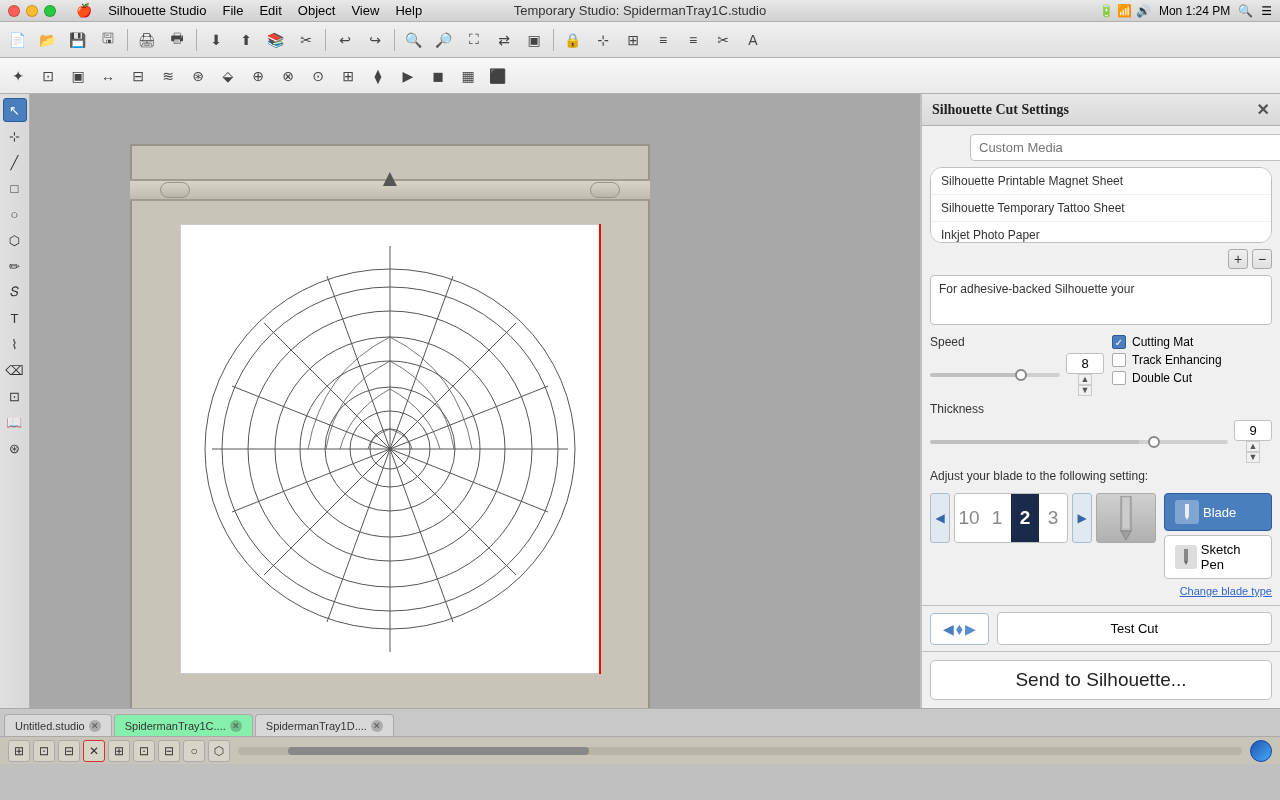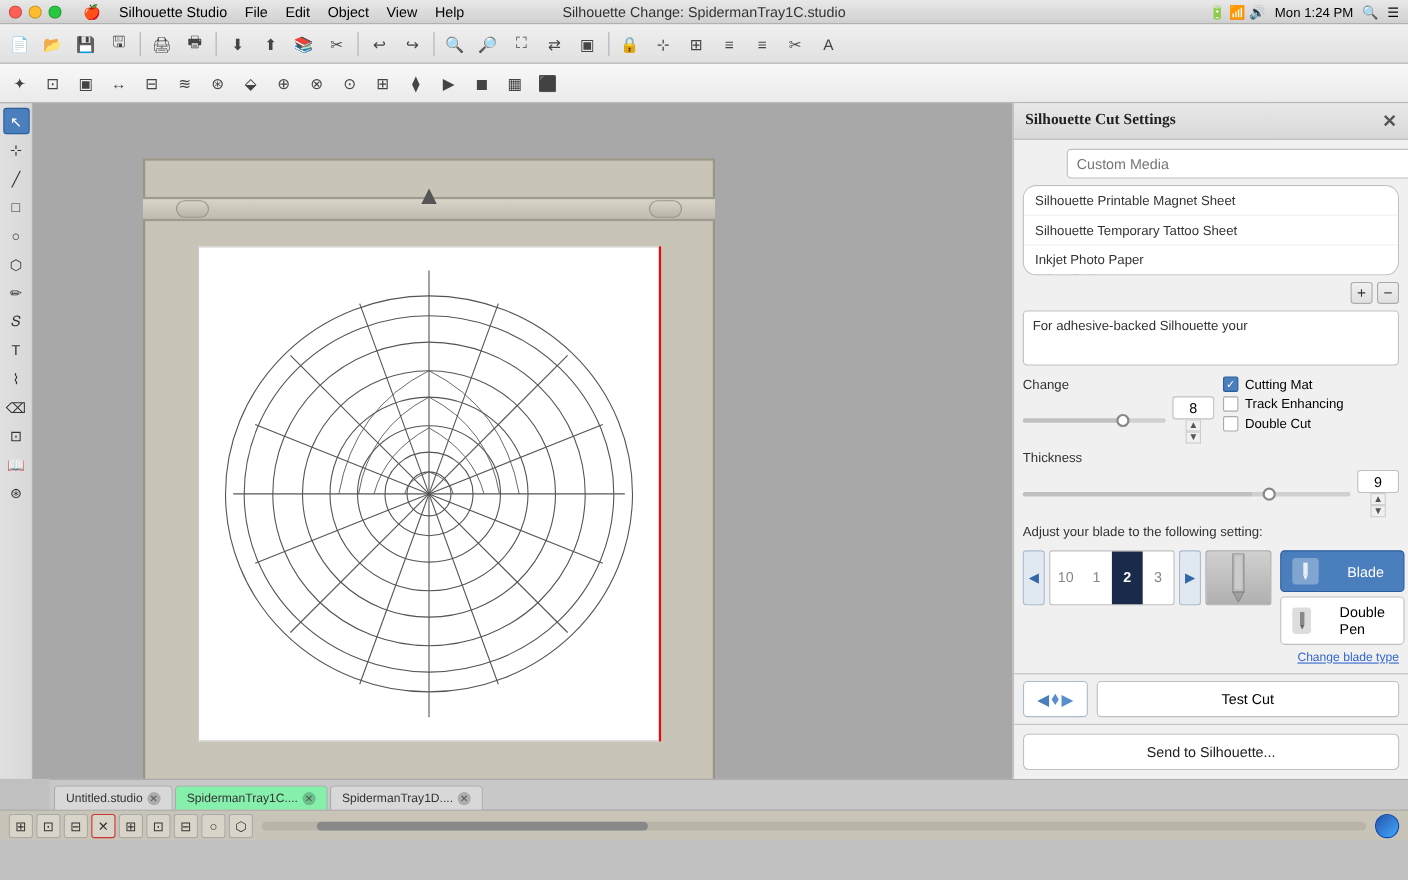--- a/index.html
+++ b/index.html
@@ -354,21 +354,21 @@
       gap: 0;
       background: white;
       border: 1px solid #c0c0c0;
       border-radius: 3px;
       overflow: hidden;
       height: 50px;
     }
     .blade-num {
       width: 28px;
       text-align: center;
-      font-size: 13px;
+      font-size: 19px;
       padding: 4px 0;
       color: #888;
       line-height: 42px;
     }
     .blade-num.active {
       background: #1a2a4a;
       color: white;
       font-weight: bold;
     }
     .blade-image {
@@ -378,21 +378,21 @@
       border-radius: 3px;
       display: flex; align-items: center; justify-content: center;
       font-size: 20px;
     }
 
     
     .tool-options { display: flex; flex-direction: column; gap: 4px; }
     .tool-option {
       display: flex;
       align-items: center;
-      gap: 26px;
+      gap: 4px;
       padding: 6px 10px;
       border: 1px solid #c0c0c0;
       border-radius: 4px;
       background: white;
       cursor: pointer;
       font-size: 13px;
     }
     .tool-option.selected { background: #4a7ebc; color: white; border-color: #2a5e9c; }
     .tool-icon-placeholder { width: 24px; height: 24px; background: #ddd; border-radius: 3px; display: flex; align-items: center; justify-content: center; font-size: 12px; }
     .tool-option.selected .tool-icon-placeholder { background: rgba(255,255,255,0.3); }
@@ -400,21 +400,21 @@
     .change-blade-link { text-align: right; font-size: 11px; color: #3366cc; cursor: pointer; text-decoration: underline; }
 
     
     .send-btn-row { padding: 8px; background: #f0f0f0; border-top: 1px solid #c0c0c0; }
     .send-btn {
       width: 100%;
       padding: 8px;
       background: white;
       border: 1px solid #c0c0c0;
       border-radius: 5px;
-      font-size: 13px;
+      font-size: 19px;
       cursor: pointer;
       text-align: center;
       color: #222;
     }
 
     
     .bottom-actions {
       padding: 6px 8px;
       background: #f0f0f0;
       border-top: 1px solid #c0c0c0;
@@ -448,21 +448,20 @@
 
     
     .tab-bar {
       height: 28px;
       background: #c8c8c8;
       border-top: 1px solid #aaa;
       display: flex;
       align-items: flex-end;
       padding: 0 4px;
       gap: 2px;
-      margin-left: 45px;
     }
     .tab {
       height: 22px;
       padding: 0 10px;
       background: #d8d8d8;
       border: 1px solid #aaa;
       border-bottom: none;
       border-radius: 4px 4px 0 0;
       display: flex;
       align-items: center;
@@ -548,21 +547,21 @@
     <div class="mac-menu-items">
       <span>🍎</span>
       <span>Silhouette Studio</span>
       <span>File</span>
       <span>Edit</span>
       <span>Object</span>
       <span>View</span>
       <span>Help</span>
     </div>
   </div>
-  <div class="title-center">Silhouette Change: SpidermanTray1C.studio</div>
+  <div class="title-center">Temporary Studio: SpidermanTray1C.studio</div>
   <div class="mac-titlebar-right">
     <span>🔋 📶 🔊</span>
     <span>Mon 1:24 PM</span>
     <span>🔍</span>
     <span>☰</span>
   </div>
 </div>
 
 <div class="toolbar">
   <div class="toolbar-btn">📄</div>
@@ -711,21 +710,21 @@
 
       <div class="plus-minus-row">
         <div class="pm-btn">+</div>
         <div class="pm-btn">−</div>
       </div>
 
       <div class="desc-box">For adhesive-backed Silhouette your</div>
 
       <div class="blend-section">
         <div class="settings-left">
-          <div class="settings-label">Change</div>
+          <div class="settings-label">Speed</div>
           <div class="slider-row">
             <div class="slider-track">
               <div class="slider-thumb"></div>
             </div>
             <div class="value-spinner">
               <input class="value-box" type="text" value="8" style="">
               <div class="spinner-arrows">
                 <div class="spinner-arrow">▲</div>
                 <div class="spinner-arrow">▼</div>
               </div>
@@ -797,21 +796,21 @@
             </div>
             <span>Blade</span>
           </div>
           <div class="tool-option">
             <div class="tool-icon-placeholder">
               <svg width="16" height="16" viewBox="0 0 16 16">
                 <rect x="6" y="0" width="4" height="12" fill="#888"></rect>
                 <polygon points="6,12 10,12 8,16" fill="#666"></polygon>
               </svg>
             </div>
-            <span>Double Pen</span>
+            <span>Sketch Pen</span>
           </div>
         </div>
       </div>
 
       <div class="change-blade-link">Change blade type</div>
 
     </div>
 
     <div class="bottom-actions">
       <div class="nav-arrows-btn">

